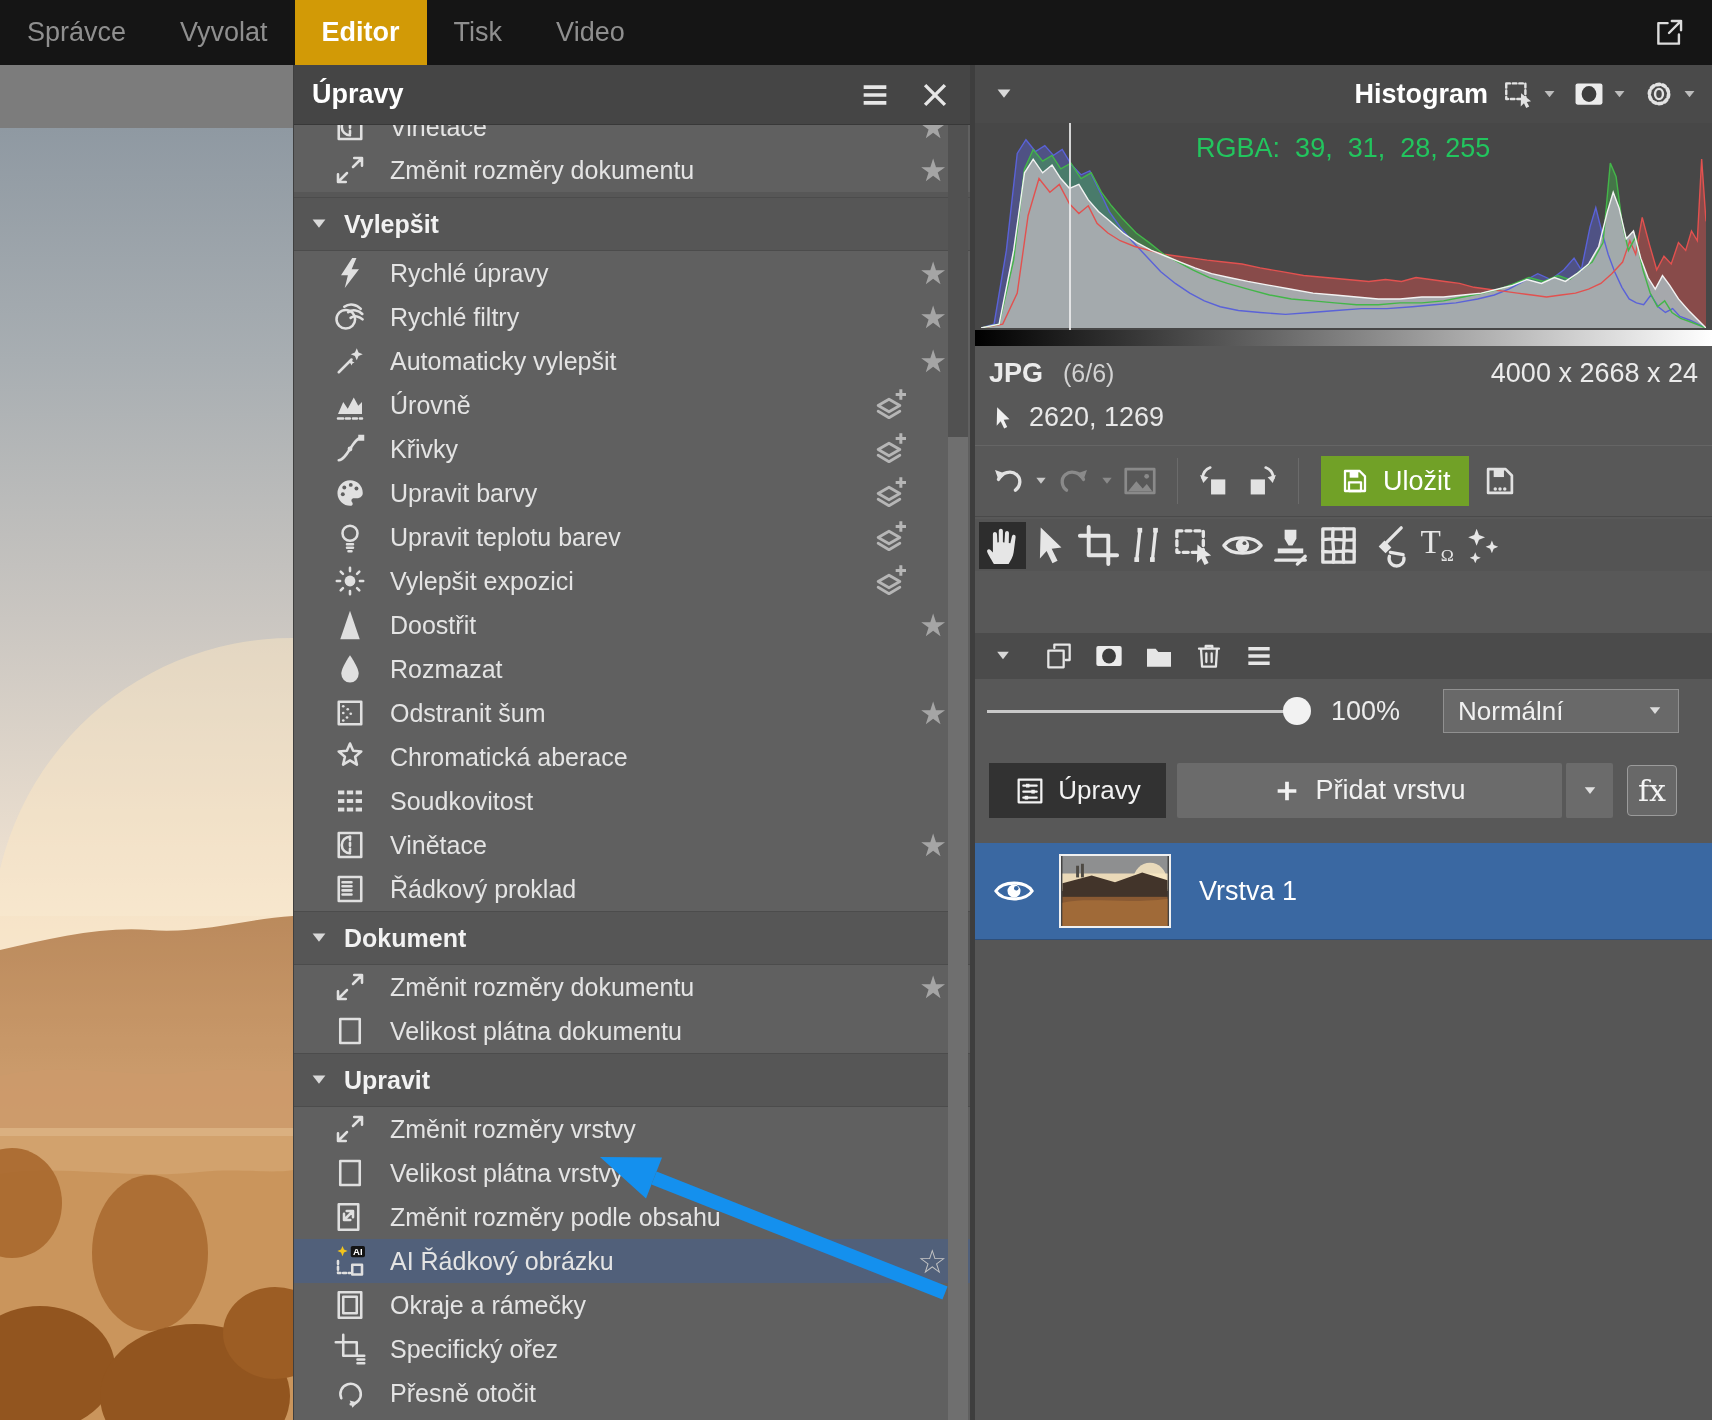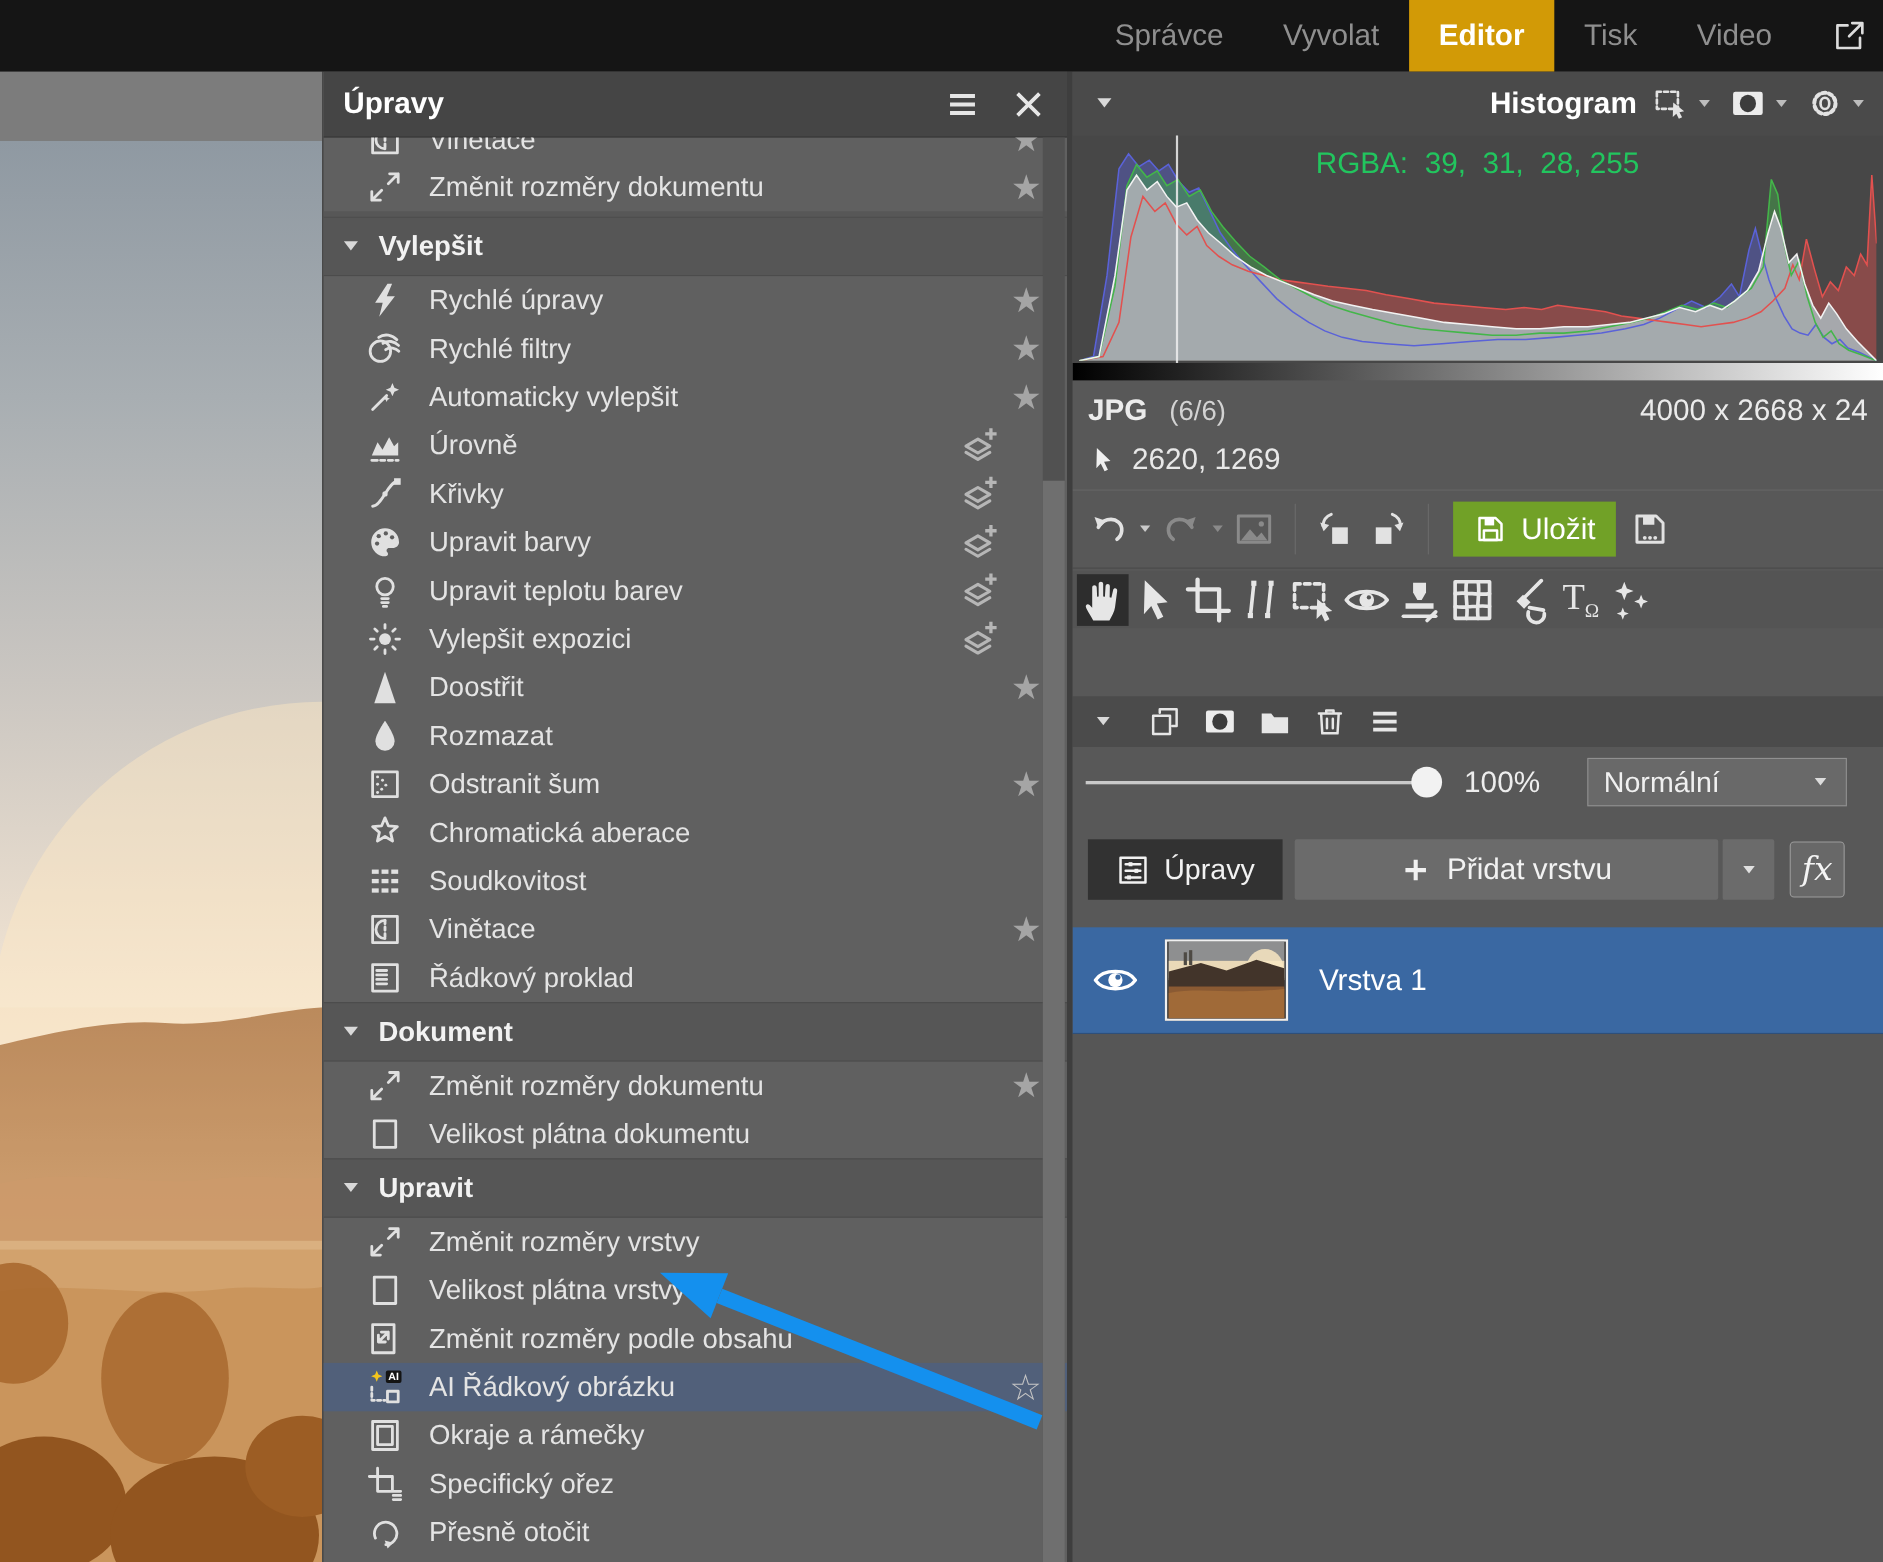--- a/index.html
+++ b/index.html
@@ -4,21 +4,21 @@
 <style>
   html,body{margin:0;padding:0;background:#2b2b2b;}
   #app{position:relative;width:1712px;height:1420px;overflow:hidden;background:#565656;
        font-family:"Liberation Sans",sans-serif;-webkit-font-smoothing:antialiased;}
   #app *{box-sizing:border-box;}
   svg{display:block;}
   .s{stroke:currentColor;fill:none;stroke-width:1.7;stroke-linecap:round;stroke-linejoin:round;}
 
   
   .topbar{position:absolute;left:0;top:0;width:1712px;height:65px;background:#151515;
-          display:flex;align-items:stretch;justify-content:flex-end;padding-right:14px;z-index:30;}
+          display:flex;align-items:stretch;justify-content:space-between;padding-right:26px;z-index:30;}
   .tab{color:#8f8f8f;font-size:27px;padding:0 27px;display:flex;align-items:center;cursor:default;}
   .tab.active{background:#d29a06;color:#ffffff;font-weight:bold;}
   .ext-btn{display:flex;align-items:center;margin-left:26px;color:#dcdcdc;}
   .ext-btn svg{width:34px;height:34px;}
 
   
   .photo{position:absolute;left:0;top:65px;width:293px;height:1355px;overflow:hidden;background:#7c7c7c;}
   .canvas-strip{position:absolute;left:0;top:0;width:100%;height:63px;background:#7c7c7c;}
   .photo svg{position:absolute;left:0;top:63px;}
 
@@ -99,21 +99,21 @@
             display:flex;align-items:center;justify-content:center;gap:12px;font-size:26px;}
   .editsbtn svg{width:32px;height:32px;}
   .addbtn{position:absolute;left:202px;top:0;width:385px;height:55px;background:#6b6b6b;color:#f2f2f2;
           display:flex;align-items:center;justify-content:center;gap:14px;font-size:27px;border-radius:2px;}
   .addbtn svg{width:28px;height:28px;}
   .adddd{position:absolute;left:590px;top:0;width:48px;height:55px;background:#6b6b6b;border-left:1px solid #585858;
          display:flex;align-items:center;justify-content:center;color:#e0e0e0;border-radius:2px;}
   .adddd svg{width:18px;height:18px;}
   .fxbtn{position:absolute;left:652px;top:2px;width:50px;height:51px;background:#686868;border:1px solid #9b9b9b;
          border-radius:4px;display:flex;align-items:center;justify-content:center;color:#f4f4f4;
-         font-family:"DejaVu Serif",serif;font-style:italic;font-size:30px;}
+         font-family:"DejaVu Serif",serif;font-size:30px;}
   .layrow{top:778px;height:97px;background:#3a68a2;display:flex;align-items:center;border-bottom:1px solid #2e4f7a;}
   .eye{width:46px;height:46px;color:#ffffff;margin-left:16px;}
   .thumbwrap{width:112px;height:74px;border:2px solid #f0f0f0;margin-left:22px;overflow:hidden;background:#444;}
   .layname{color:#ffffff;font-size:27px;margin-left:28px;}
   .below{top:875px;height:480px;background:#565656;}
 
   .arrow-overlay{position:absolute;left:0;top:0;width:1712px;height:1420px;pointer-events:none;z-index:50;}
 </style>
 </head>
 <body>

